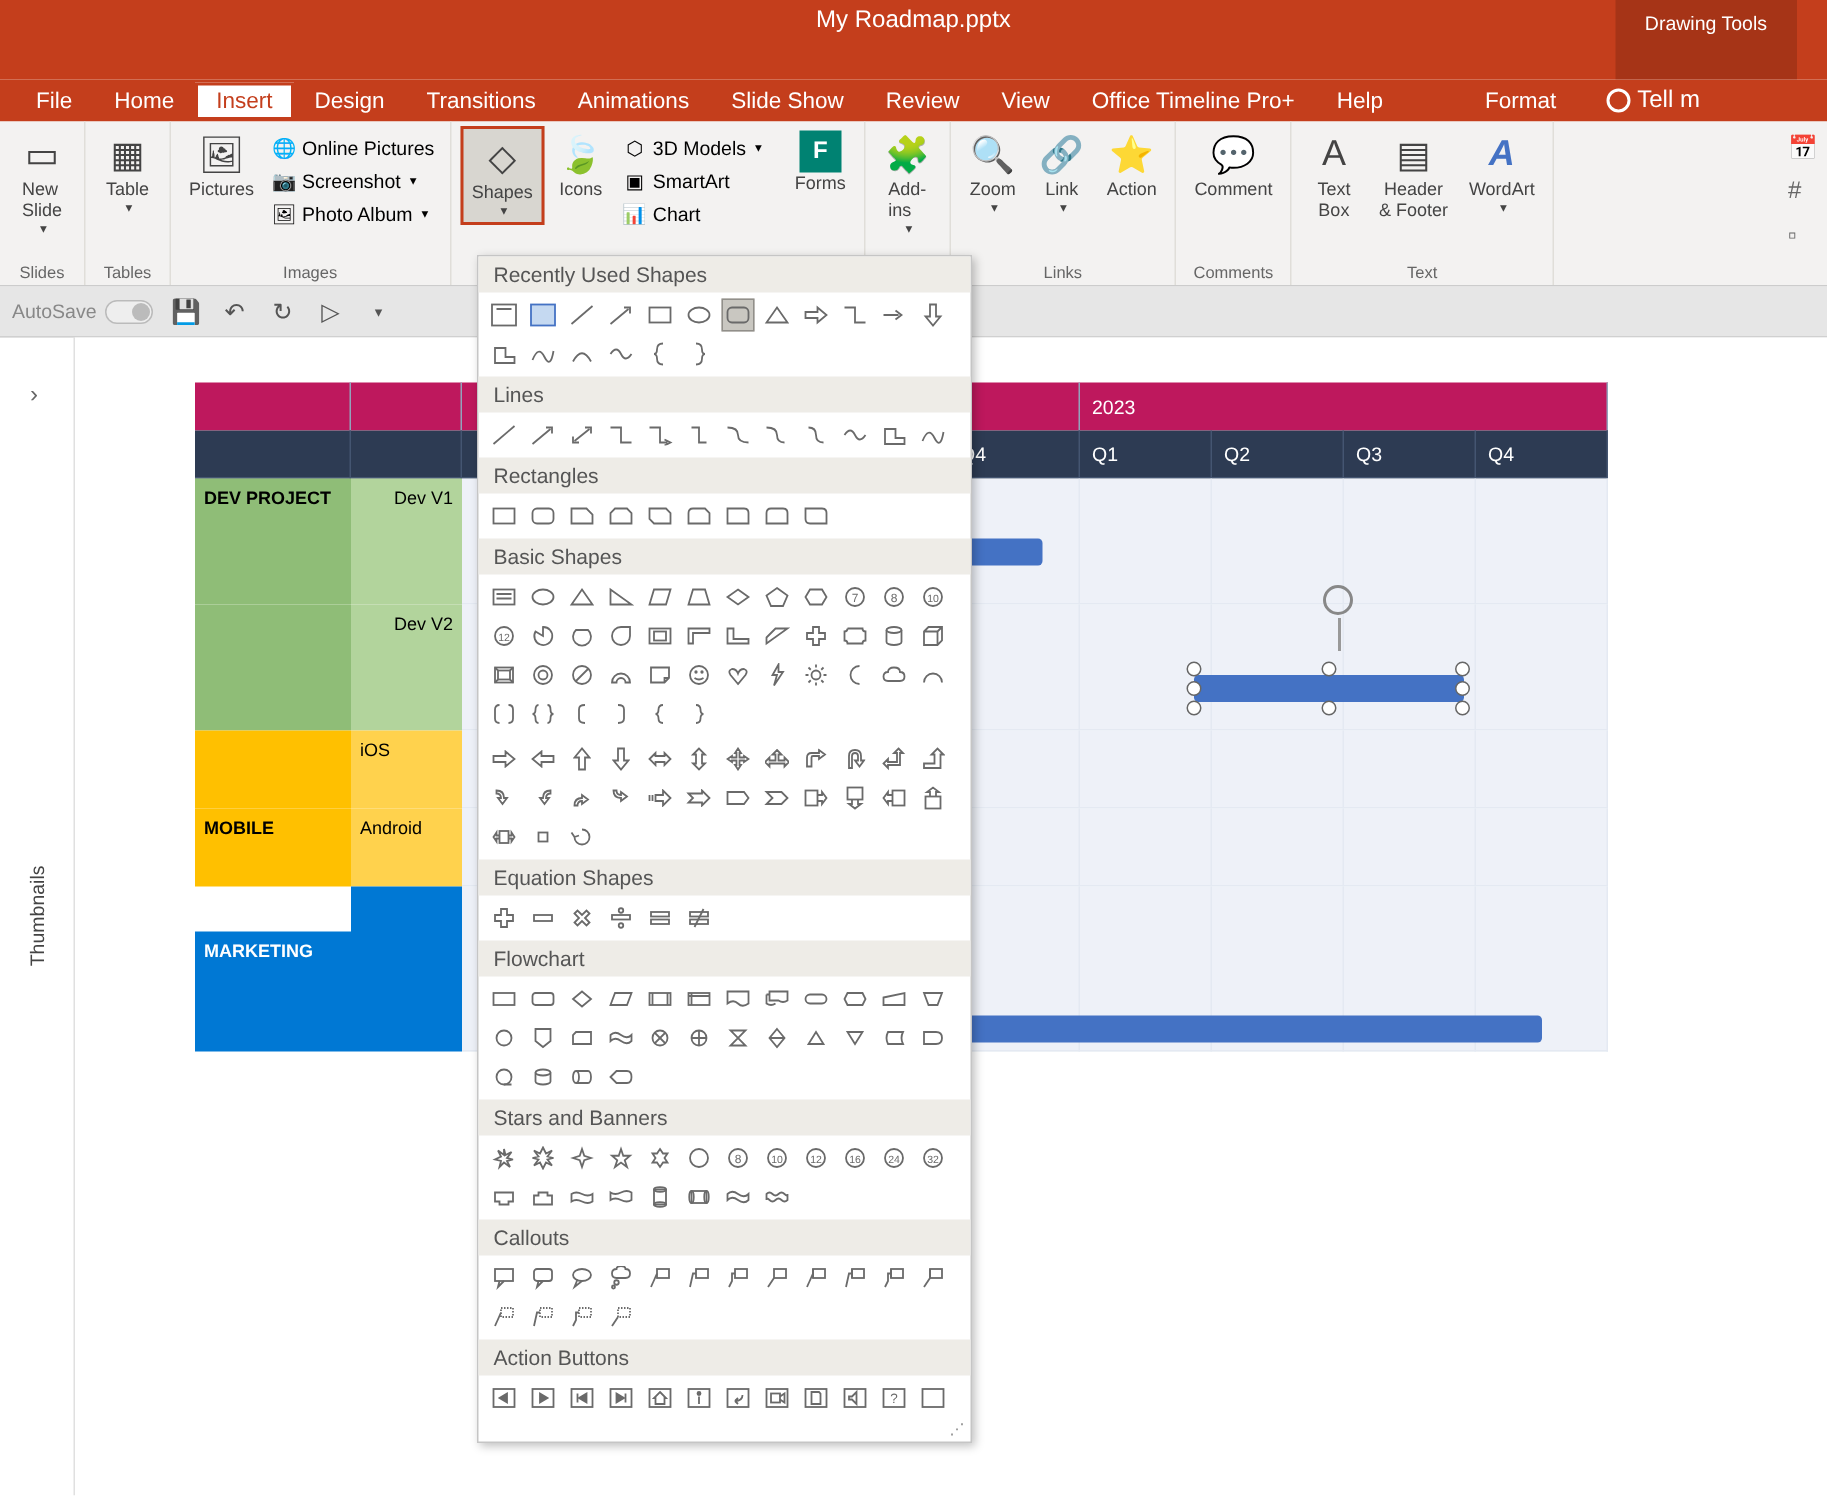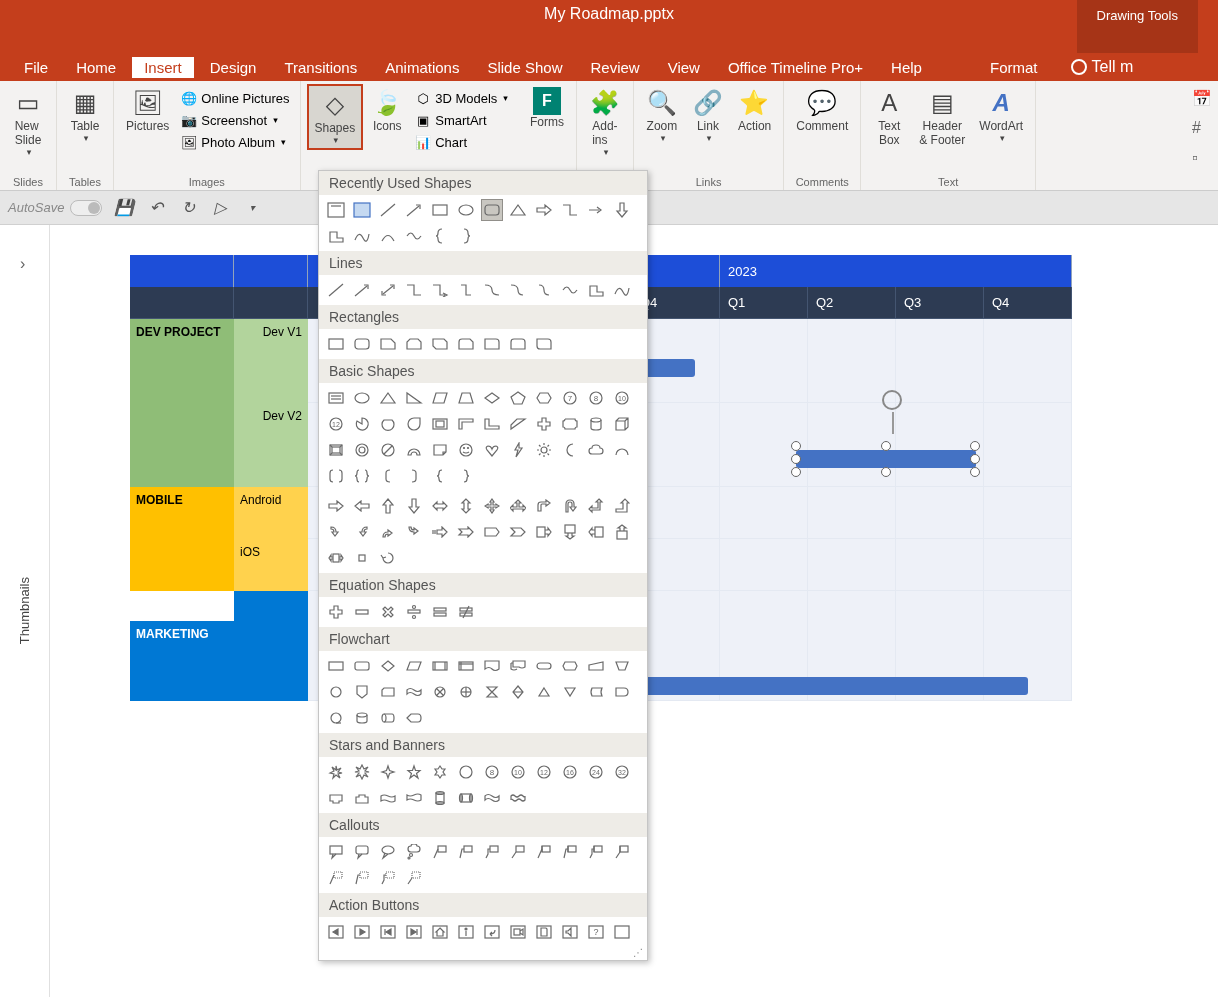--- a/index.html
+++ b/index.html
@@ -23,37 +23,37 @@
 .big-btn { display: flex; flex-direction: column; align-items: center; padding: 3px 6px; font-size: 12px; color: #444; cursor: pointer; }
 .big-btn .icon { width: 32px; height: 32px; display: flex; align-items: center; justify-content: center; font-size: 24px; }
 .big-btn.highlighted { border: 2px solid #c43e1c; background: #d8d6d0; }
 .rgroup-label { font-size: 11px; color: #666; margin-top: auto; padding-bottom: 2px; }
 .small-btns { display: flex; flex-direction: column; gap: 2px; padding-top: 4px; }
 .small-btn { display: flex; align-items: center; gap: 4px; font-size: 13px; padding: 2px 4px; cursor: pointer; }
 .small-icon { width: 16px; height: 16px; display: inline-flex; align-items: center; justify-content: center; }
 .arrow-down { font-size: 9px; margin-left: 2px; }
 
 
-.subbar { height: 34px; background: #e6e6e6; border-bottom: 1px solid #d0d0d0; display: flex; align-items: center; padding: 0 8px; gap: 12px; font-style: italic; }
+.subbar { height: 34px; background: #e6e6e6; border-bottom: 1px solid #d0d0d0; display: flex; align-items: center; padding: 0 8px; gap: 12px; }
 .autosave { font-size: 13px; color: #888; display: flex; align-items: center; gap: 6px; }
 .pill { width: 32px; height: 16px; border: 1px solid #bbb; border-radius: 10px; position: relative; background: #eee; }
 .pill::after { content: ''; position: absolute; right: 1px; top: 1px; width: 12px; height: 12px; border-radius: 50%; background: #bbb; }
 .qat-icon { width: 20px; height: 20px; cursor: pointer; color: #555; font-size: 16px; display: flex; align-items: center; justify-content: center; }
 .save-icon { color: #7719aa; }
 
 
 .work { display: flex; height: calc(997px - 53px - 28px - 110px - 34px); }
 .thumbrail { width: 50px; border-right: 1px solid #e0e0e0; display: flex; align-items: center; justify-content: center; }
 .thumb-label { writing-mode: vertical-rl; transform: rotate(180deg); font-size: 13px; color: #444; }
 .canvas { flex: 1; background: #fff; padding: 30px 20px 20px 80px; position: relative; overflow: hidden; }
 
 
 .roadmap { position: relative; }
 .head-row { display: flex; height: 32px; }
-.head-row.years .cell { background: #1d4ed8; color: #fff; font-size: 13px; display: flex; align-items: center; padding-left: 8px; border-right: 1px solid #92a3bb; }
+.head-row.years .cell { background: #be185d; color: #fff; font-size: 13px; display: flex; align-items: center; padding-left: 8px; border-right: 1px solid #92a3bb; }
 .head-row.quarters .cell { background: #2d3b53; color: #fff; font-size: 13px; display: flex; align-items: center; padding-left: 8px; border-right: 1px solid #445571; border-bottom: 1px solid #445571; }
 .row { display: flex; height: 84px; }
 .cat { width: 104px; font-size: 12px; font-weight: 600; padding: 6px; }
 .sub { width: 74px; font-size: 12px; padding: 6px; }
 .grid { flex: 1; display: flex; }
 .gcell { border-right: 1px solid #e4e9f2; border-bottom: 1px solid #e4e9f2; background: #eef1f8; }
 .dev1 .cat { background: #8fbd77; }
 .dev1 .sub, .dev2 .sub { background: #b2d49c; text-align: right; }
 .dev2 .cat { background: #8fbd77; }
 .mob1 .cat, .mob2 .cat { background: #ffc000; }
@@ -323,35 +323,35 @@
         <div class="sub">Dev V2</div>
         <div class="grid">
             <div class="gcell" style="width:324px"></div>
             <div class="gcell w-q"></div>
             <div class="gcell w-q"></div>
             <div class="gcell w-q"></div>
             <div class="gcell w-q"></div>
             <div class="gcell w-q"></div>
           </div>
       </div>
+      <div class="row mob2" style="height:52px">
+        <div class="cat"></div>
+        <div class="sub">iOS</div>
+        <div class="grid">
+            <div class="gcell" style="width:324px"></div>
+            <div class="gcell w-q"></div>
+            <div class="gcell w-q"></div>
+            <div class="gcell w-q"></div>
+            <div class="gcell w-q"></div>
+            <div class="gcell w-q"></div>
+          </div>
+      </div>
       <div class="row mob1" style="height:52px">
         <div class="cat">MOBILE</div>
         <div class="sub">Android</div>
-        <div class="grid">
-            <div class="gcell" style="width:324px"></div>
-            <div class="gcell w-q"></div>
-            <div class="gcell w-q"></div>
-            <div class="gcell w-q"></div>
-            <div class="gcell w-q"></div>
-            <div class="gcell w-q"></div>
-          </div>
-      </div>
-      <div class="row mob2" style="height:52px">
-        <div class="cat"></div>
-        <div class="sub">iOS</div>
         <div class="grid">
             <div class="gcell" style="width:324px"></div>
             <div class="gcell w-q"></div>
             <div class="gcell w-q"></div>
             <div class="gcell w-q"></div>
             <div class="gcell w-q"></div>
             <div class="gcell w-q"></div>
           </div>
       </div>
       <div class="row mkt" style="height:110px">

